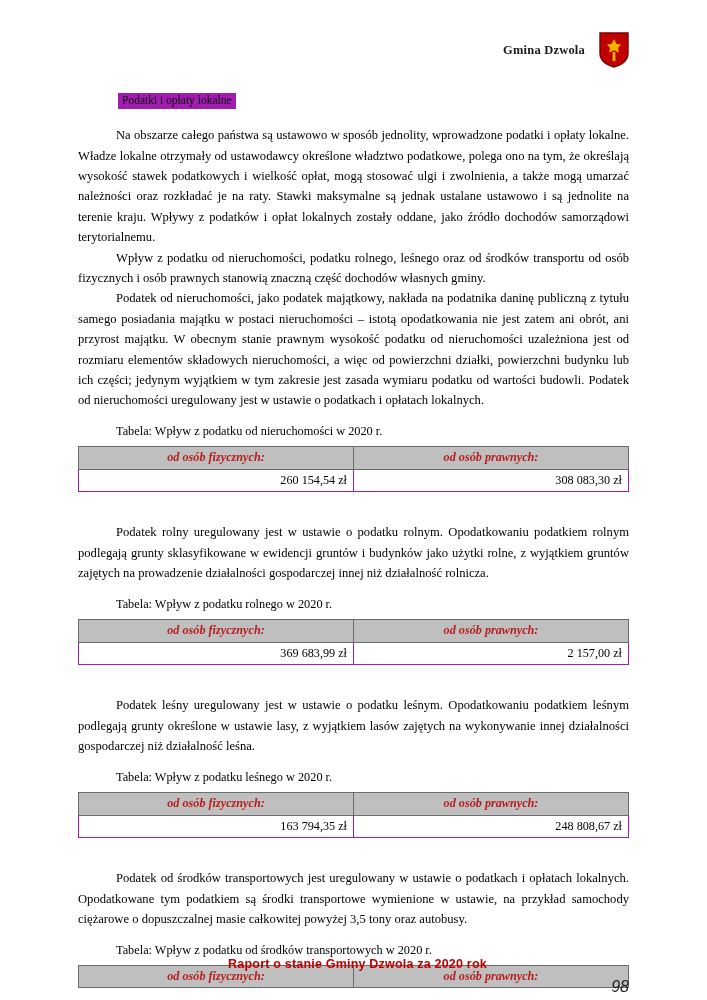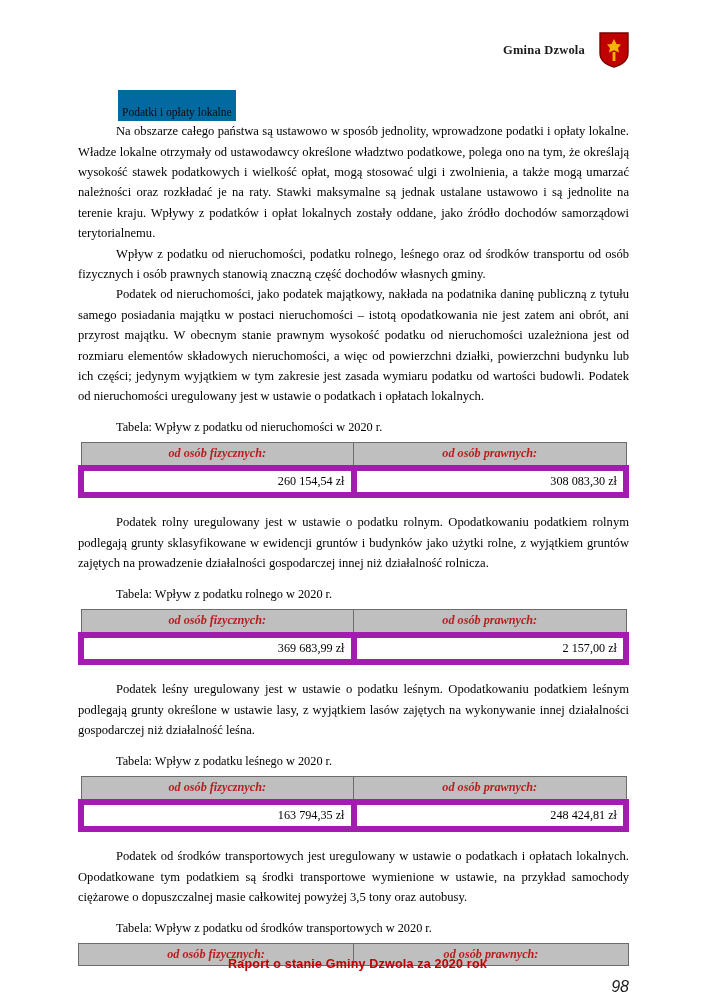--- a/index.html
+++ b/index.html
@@ -44,33 +44,33 @@
     height: 36px;
     position: relative;
   }
   .crest svg { display: block; }
   
   .content {
     padding-top: 8px;
   }
   .section-label {
     display: inline-block;
-    background: #0369a1;
+    background: #a21caf;
     color: #0b0b0b;
     font-size: 11.5px;
     font-family: "Liberation Serif", serif;
-    padding: 16px 4px 2px 4px;
+    padding: 1px 4px 2px 4px;
     margin-left: 40px;
     line-height: 1.15;
   }
   p.para {
     text-align: justify;
     font-size: 12.6px;
     line-height: 1.62;
-    margin: 0 0 0 0;
+    margin: 16px 0 0 0;
     text-indent: 38px;
     hyphens: none;
   }
   p.para + p.para {
     margin-top: 0px;
   }
   .tbl-caption {
     font-size: 12.3px;
     line-height: 1.6;
     margin: 11px 0 5px 0;
@@ -88,21 +88,21 @@
     border: 1px solid #6b6b6b;
     font-size: 12.2px;
     font-weight: bold;
     font-style: italic;
     color: #b91c1c;
     text-align: center;
     padding: 3px 4px;
     line-height: 1.25;
   }
   table.tax-table td {
-    border: 6px solid #a21caf;
+    border: 1px solid #a21caf;
     font-size: 12.2px;
     text-align: right;
     padding: 3px 6px;
     line-height: 1.3;
     background: #ffffff;
   }
   .spacer-8 { height: 8px; }
   
   .footer {
     position: absolute;
@@ -188,21 +188,21 @@
 
     <div class="tbl-caption">Tabela: Wpływ z podatku leśnego w 2020 r.</div>
     <table class="tax-table">
       <tbody>
           <tr>
         <th>od osób fizycznych:</th>
         <th>od osób prawnych:</th>
       </tr>
       <tr>
         <td>163 794,35 zł</td>
-        <td>248 424,81 zł</td>
+        <td>248 808,67 zł</td>
       </tr>
     </tbody>
       </table>
 
     <div class="spacer-8"></div>
     <p class="para">Podatek od środków transportowych jest uregulowany w ustawie o podatkach i opłatach lokalnych. Opodatkowane tym podatkiem są środki transportowe wymienione w ustawie, na przykład samochody ciężarowe o dopuszczalnej masie całkowitej powyżej 3,5 tony oraz autobusy.</p>
 
     <div class="tbl-caption">Tabela: Wpływ z podatku od środków transportowych w 2020 r.</div>
     <table class="tax-table">
       <tbody>

